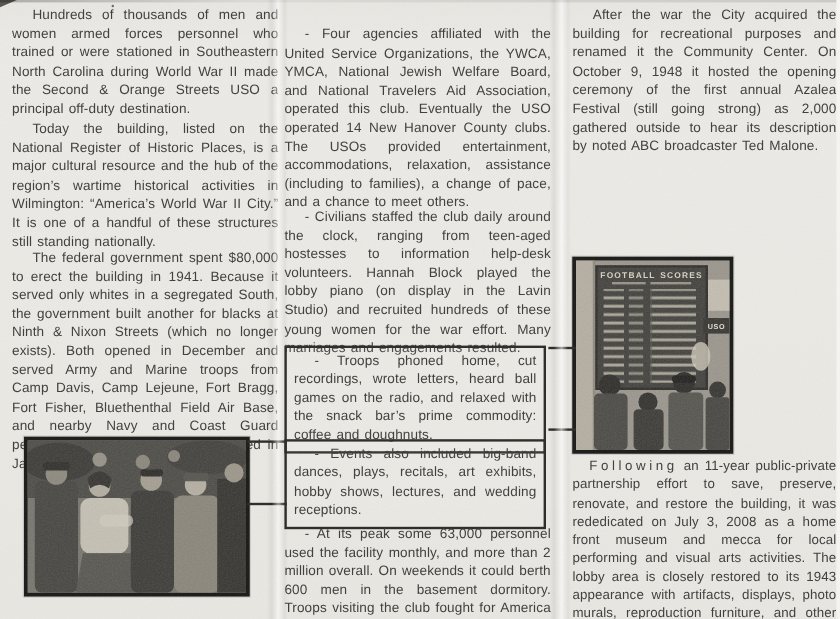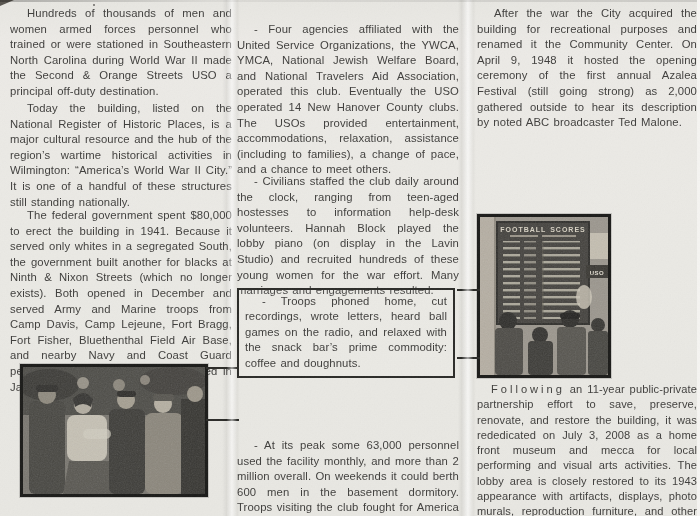--- a/index.html
+++ b/index.html
@@ -104,26 +104,27 @@
         <rect width="182" height="127" filter="url(#grain1)" opacity="0.16"></rect>
       </svg>
     </div>
   </div>
 
   <div class="panel" id="panel-middle">
     <p class="para indent" style="top:22px">- Four agencies affiliated with the United Service Organizations, the YWCA, YMCA, National Jewish Welfare Board, and National Travelers Aid Association, operated this club. Eventually the USO operated 14 New Hanover County clubs. The USOs provided entertainment, accommodations, relaxation, assistance (including to families), a change of pace, and a chance to meet others.</p>
     <p class="para indent" style="top:174px">- Civilians staffed the club daily around the clock, ranging from teen-aged hostesses to information help-desk volunteers. Hannah Block played the lobby piano (on display in the Lavin Studio) and recruited hundreds of these young women for the war effort. Many marriages and engagements resulted.</p>
 
     <div class="callout indent" style="top:288px">- Troops phoned home, cut recordings, wrote letters, heard ball games on the radio, and relaxed with the snack bar’s prime commodity: coffee and doughnuts.</div>
+    <div class="callout indent" style="top:366px">- Events also included big-band dances, plays, recitals, art exhibits, hobby shows, lectures, and wedding receptions.</div>
 
     <p class="para indent" style="top:438px">- At its peak some 63,000 personnel used the facility monthly, and more than 2 million overall. On weekends it could berth 600 men in the basement dormitory. Troops visiting the club fought for America around the globe.</p>
   </div>
 
   <div class="panel" id="panel-right">
-    <p class="para indent" style="top:6px">After the war the City acquired the building for recreational purposes and renamed it the Community Center. On April 9, 1948 it hosted the opening ceremony of the first annual Azalea Festival (still going strong) as 2,000 gathered outside to hear its description by noted ABC broadcaster Ted Malone.</p>
+    <p class="para indent" style="top:6px">After the war the City acquired the building for recreational purposes and renamed it the Community Center. On October 9, 1948 it hosted the opening ceremony of the first annual Azalea Festival (still going strong) as 2,000 gathered outside to hear its description by noted ABC broadcaster Ted Malone.</p>
 
     <div class="para" id="right-p3" style="top:210px">
       <div id="scoreboard-photo" class="photo-frame">
         <svg viewBox="0 0 128 158" preserveAspectRatio="none">
           <defs>
             <filter id="grain2">
                 <feTurbulence type="fractalNoise" baseFrequency="0.85" numOctaves="2" stitchTiles="stitch"></feTurbulence>
                 <feColorMatrix type="saturate" values="0"></feColorMatrix>
               </filter>
             <pattern id="rows" width="60" height="7" patternUnits="userSpaceOnUse">

